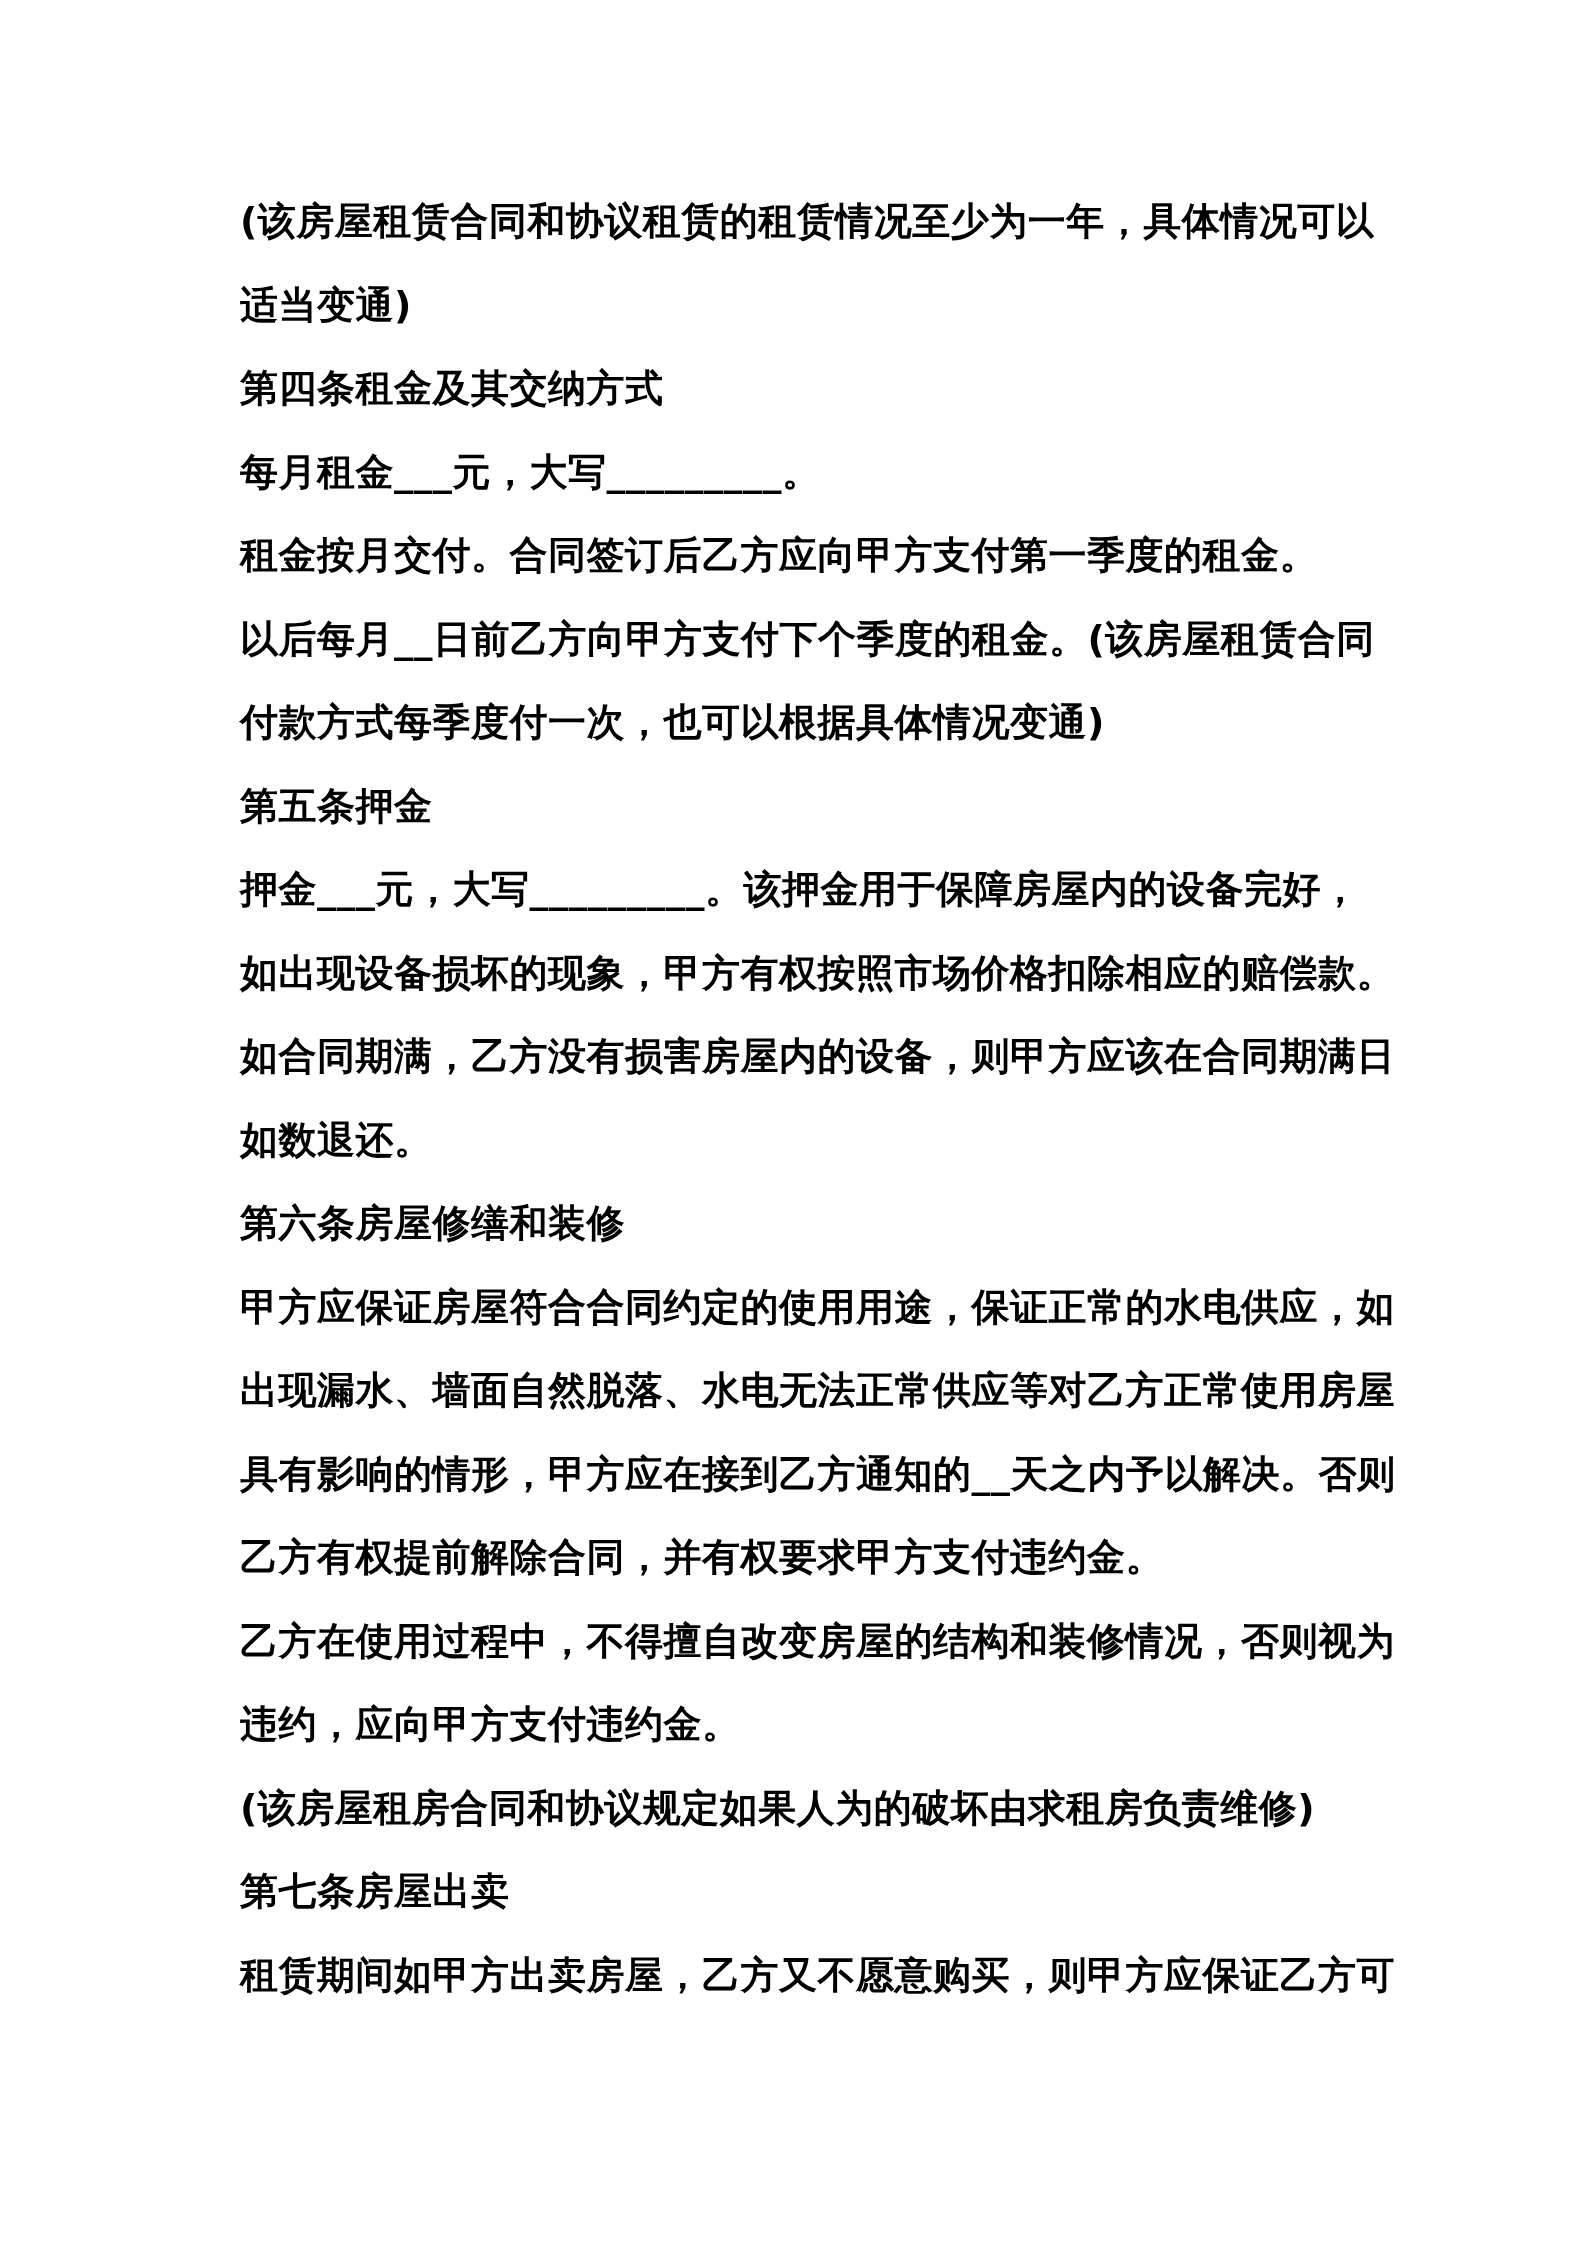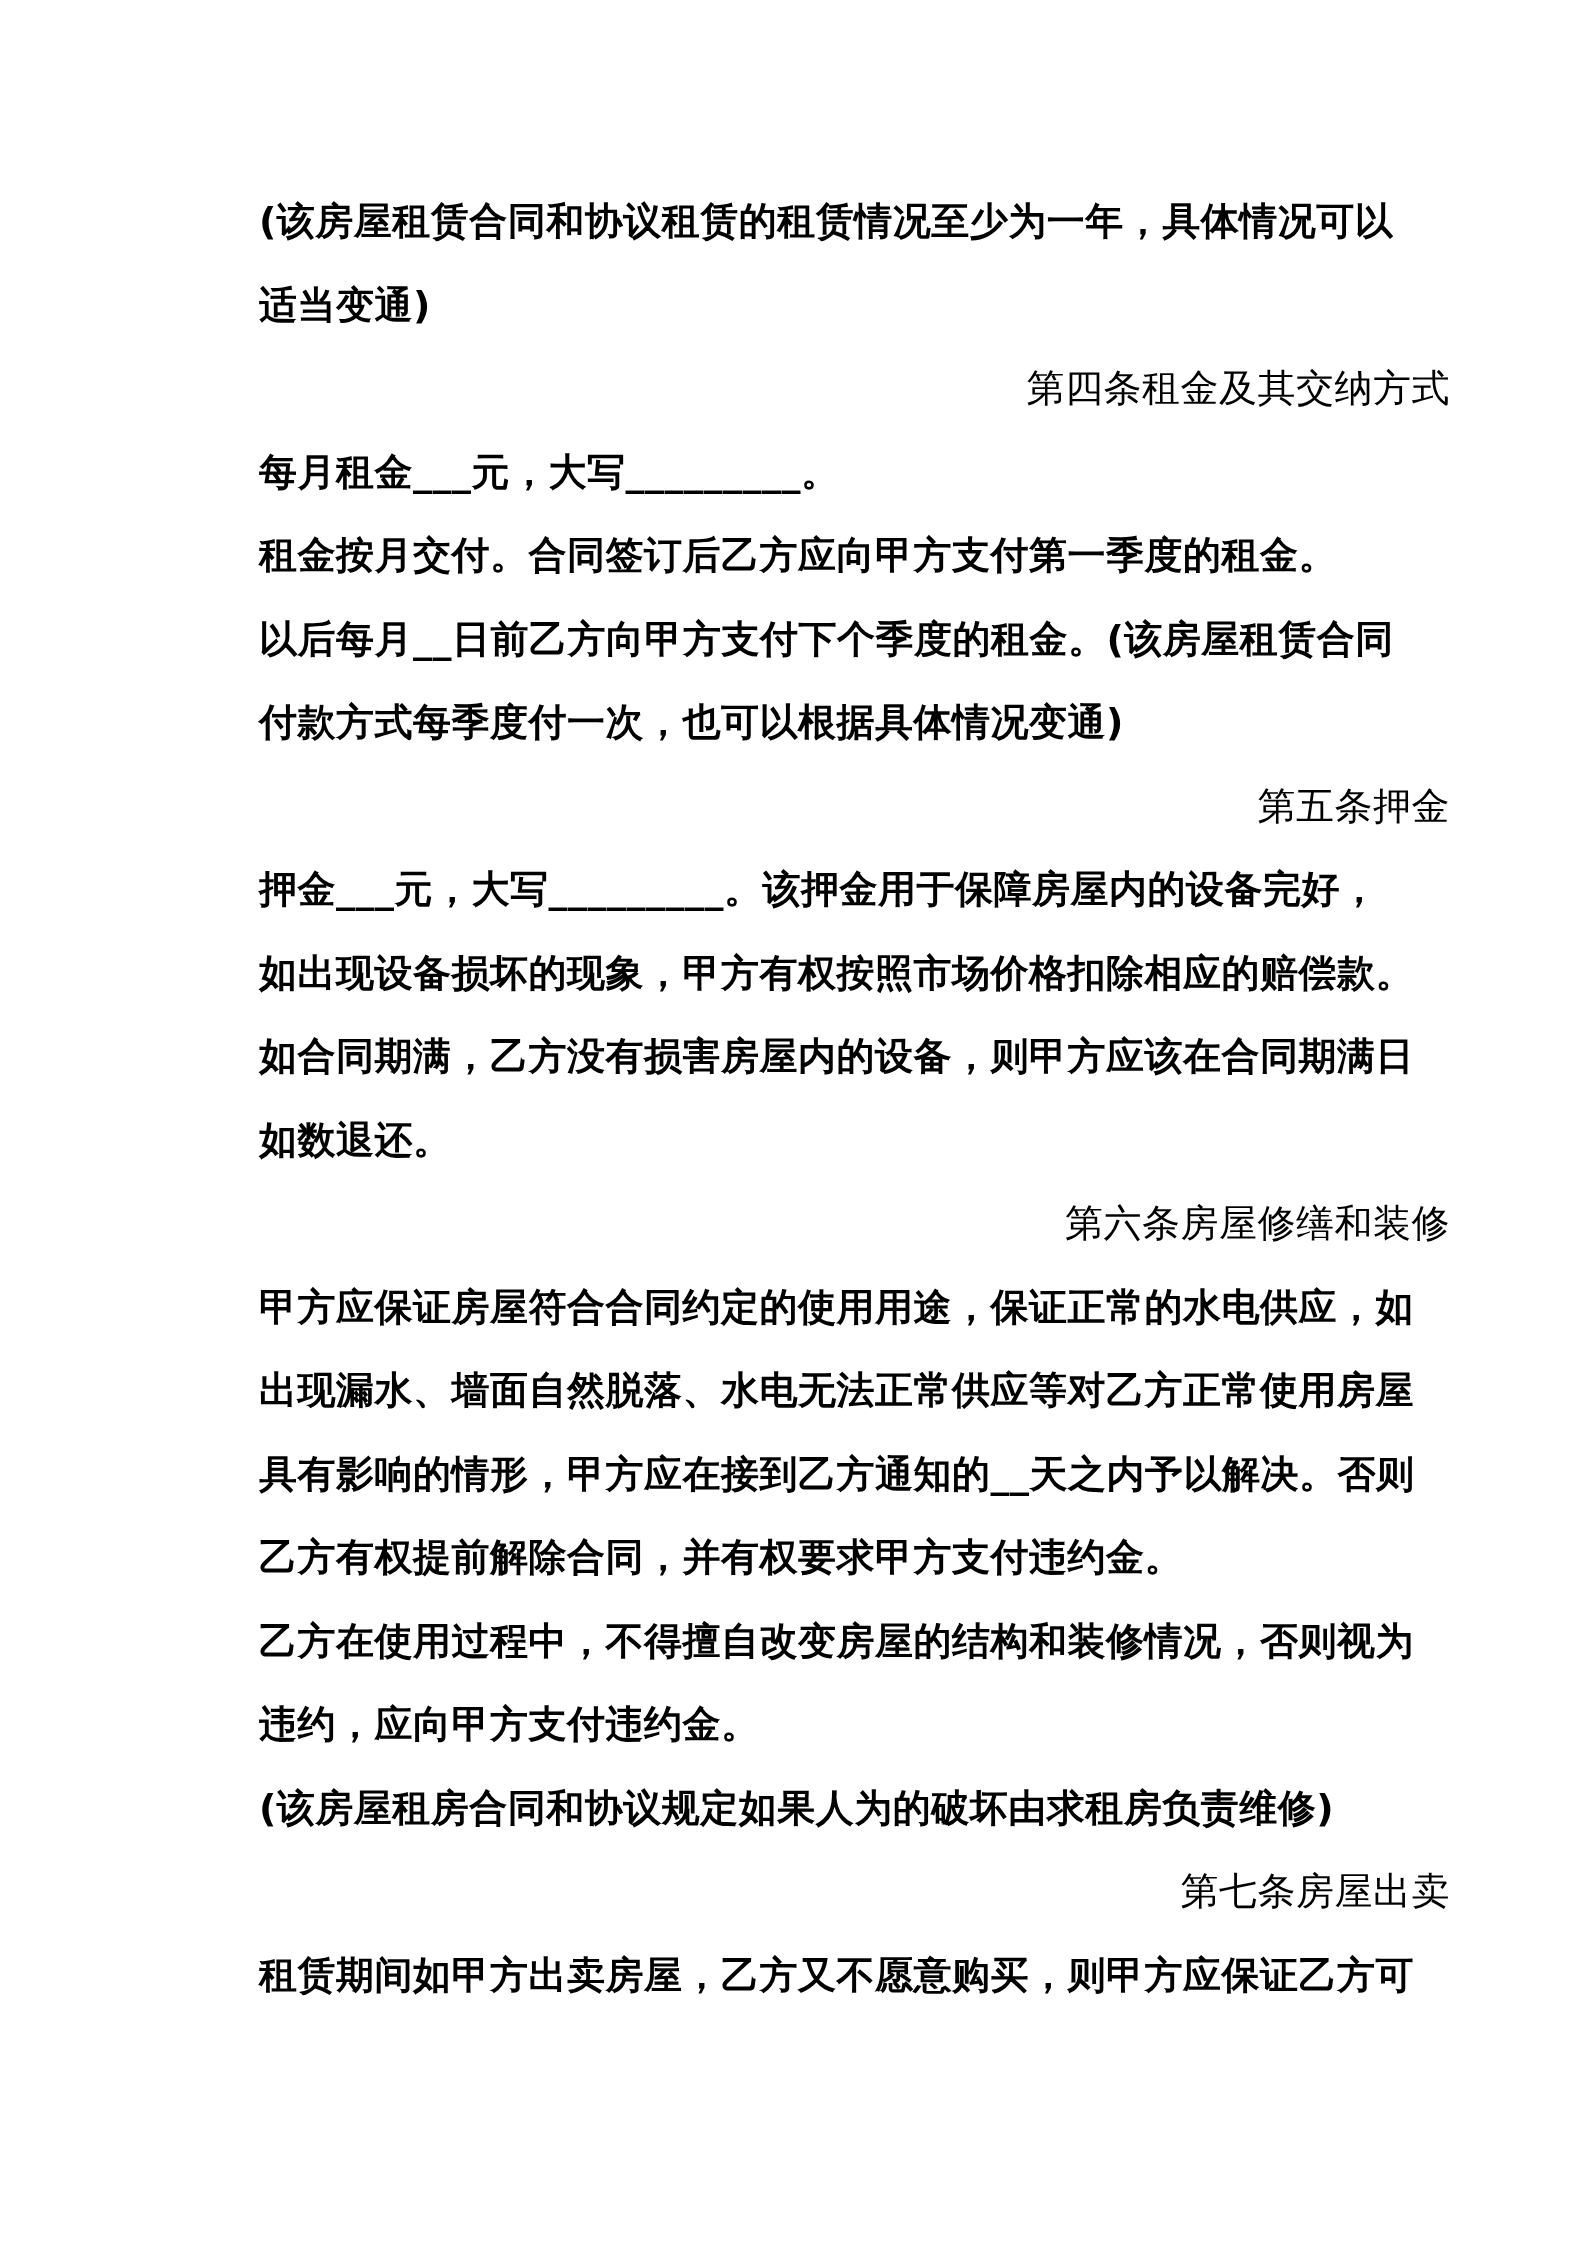--- a/index.html
+++ b/index.html
@@ -22,25 +22,23 @@
     width: 1210px;
     color: #000000;
     font-size: 38px;
     line-height: 83.5px;
     font-weight: 700;
     letter-spacing: 0.5px;
     white-space: pre;
   }
   .line {
     height: 83.5px;
-    margin-left: 19px;
   }
   .line.heading {
-    font-weight: 400;
-    text-align: right;
+    font-weight: 700;
   }
 </style>
 </head>
 <body>
 
 <div class="page">
   <div class="text-block" id="contract-lines"><div class="line body">(该房屋租赁合同和协议租赁的租赁情况至少为一年，具体情况可以</div><div class="line body">适当变通)</div><div class="line heading">第四条租金及其交纳方式</div><div class="line body">每月租金___元，大写_________。</div><div class="line body">租金按月交付。合同签订后乙方应向甲方支付第一季度的租金。</div><div class="line body">以后每月__日前乙方向甲方支付下个季度的租金。(该房屋租赁合同</div><div class="line body">付款方式每季度付一次，也可以根据具体情况变通)</div><div class="line heading">第五条押金</div><div class="line body">押金___元，大写_________。该押金用于保障房屋内的设备完好，</div><div class="line body">如出现设备损坏的现象，甲方有权按照市场价格扣除相应的赔偿款。</div><div class="line body">如合同期满，乙方没有损害房屋内的设备，则甲方应该在合同期满日</div><div class="line body">如数退还。</div><div class="line heading">第六条房屋修缮和装修</div><div class="line body">甲方应保证房屋符合合同约定的使用用途，保证正常的水电供应，如</div><div class="line body">出现漏水、墙面自然脱落、水电无法正常供应等对乙方正常使用房屋</div><div class="line body">具有影响的情形，甲方应在接到乙方通知的__天之内予以解决。否则</div><div class="line body">乙方有权提前解除合同，并有权要求甲方支付违约金。</div><div class="line body">乙方在使用过程中，不得擅自改变房屋的结构和装修情况，否则视为</div><div class="line body">违约，应向甲方支付违约金。</div><div class="line body">(该房屋租房合同和协议规定如果人为的破坏由求租房负责维修)</div><div class="line heading">第七条房屋出卖</div><div class="line body">租赁期间如甲方出卖房屋，乙方又不愿意购买，则甲方应保证乙方可</div></div>
 </div>
 
 </body></html>

